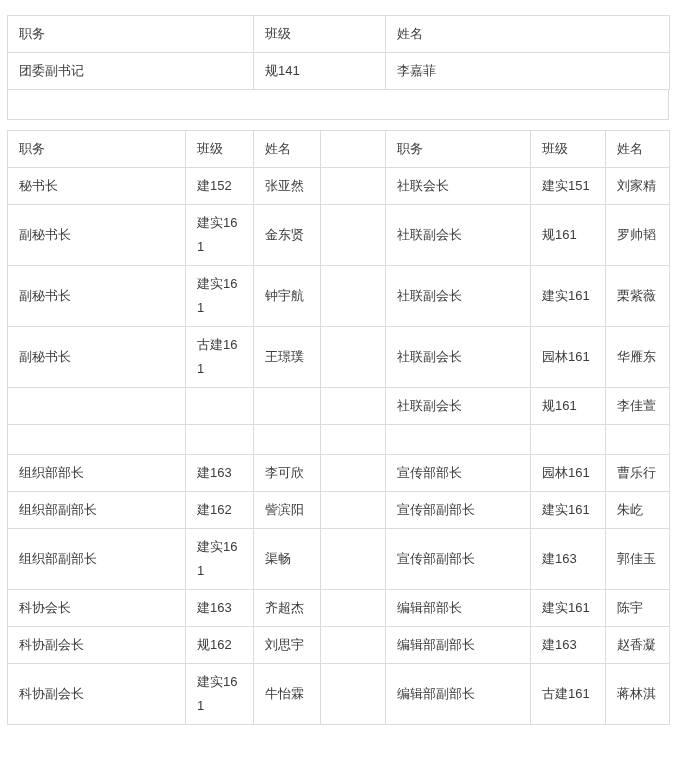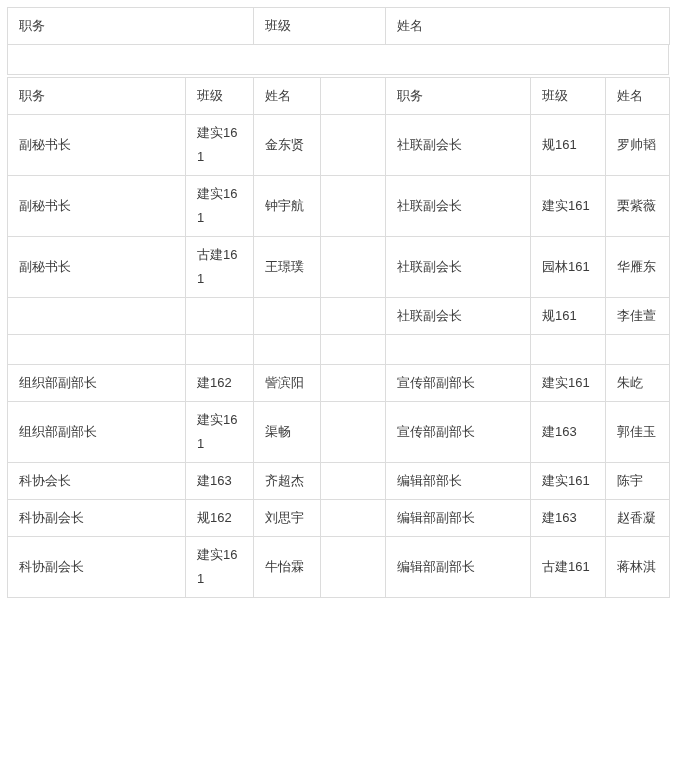--- a/index.html
+++ b/index.html
@@ -11,20 +11,21 @@
   .page {
     width: 678px;
     box-sizing: border-box;
     padding: 7px 9px 0 7px;
     background: #ffffff;
   }
   table {
     border-collapse: collapse;
     table-layout: fixed;
     width: 662px;
+    margin-top: 8px;
   }
   th, td {
     border: 1px solid #dcdcdc;
     padding: 6px 11px;
     font-size: 13px;
     line-height: 24px;
     font-weight: normal;
     text-align: left;
     vertical-align: middle;
     color: #3b3b3b;
@@ -55,20 +56,25 @@
       <col style="width:284px">
     </colgroup>
     <thead>
       <tr>
           <th>职务</th>
           <th>班级</th>
           <th>姓名</th>
         </tr>
     </thead>
     <tbody>
+        <tr>
+          <td>团委副书记</td>
+          <td>规141</td>
+          <td>李嘉菲</td>
+        </tr>
       </tbody>
   </table>
 
   <div class="spacer-row"></div>
   <div class="table-gap"></div>
 
   <table id="main-table">
     <colgroup>
       <col style="width:178px">
       <col style="width:68px">
@@ -84,20 +90,29 @@
           <th>班级</th>
           <th>姓名</th>
           <th></th>
           <th>职务</th>
           <th>班级</th>
           <th>姓名</th>
         </tr>
     </thead>
     <tbody>
         <tr>
+          <td>秘书长</td>
+          <td>建152</td>
+          <td>张亚然</td>
+          <td></td>
+          <td>社联会长</td>
+          <td>建实151</td>
+          <td>刘家精</td>
+        </tr>
+        <tr>
           <td>副秘书长</td>
           <td>建实161</td>
           <td>金东贤</td>
           <td></td>
           <td>社联副会长</td>
           <td>规161</td>
           <td>罗帅韬</td>
         </tr>
         <tr>
           <td>副秘书长</td>
@@ -129,20 +144,29 @@
         <tr class="empty-row">
           <td></td>
           <td></td>
           <td></td>
           <td></td>
           <td></td>
           <td></td>
           <td></td>
         </tr>
         <tr>
+          <td>组织部部长</td>
+          <td>建163</td>
+          <td>李可欣</td>
+          <td></td>
+          <td>宣传部部长</td>
+          <td>园林161</td>
+          <td>曹乐行</td>
+        </tr>
+        <tr>
           <td>组织部副部长</td>
           <td>建162</td>
           <td>訾滨阳</td>
           <td></td>
           <td>宣传部副部长</td>
           <td>建实161</td>
           <td>朱屹</td>
         </tr>
         <tr>
           <td>组织部副部长</td>

